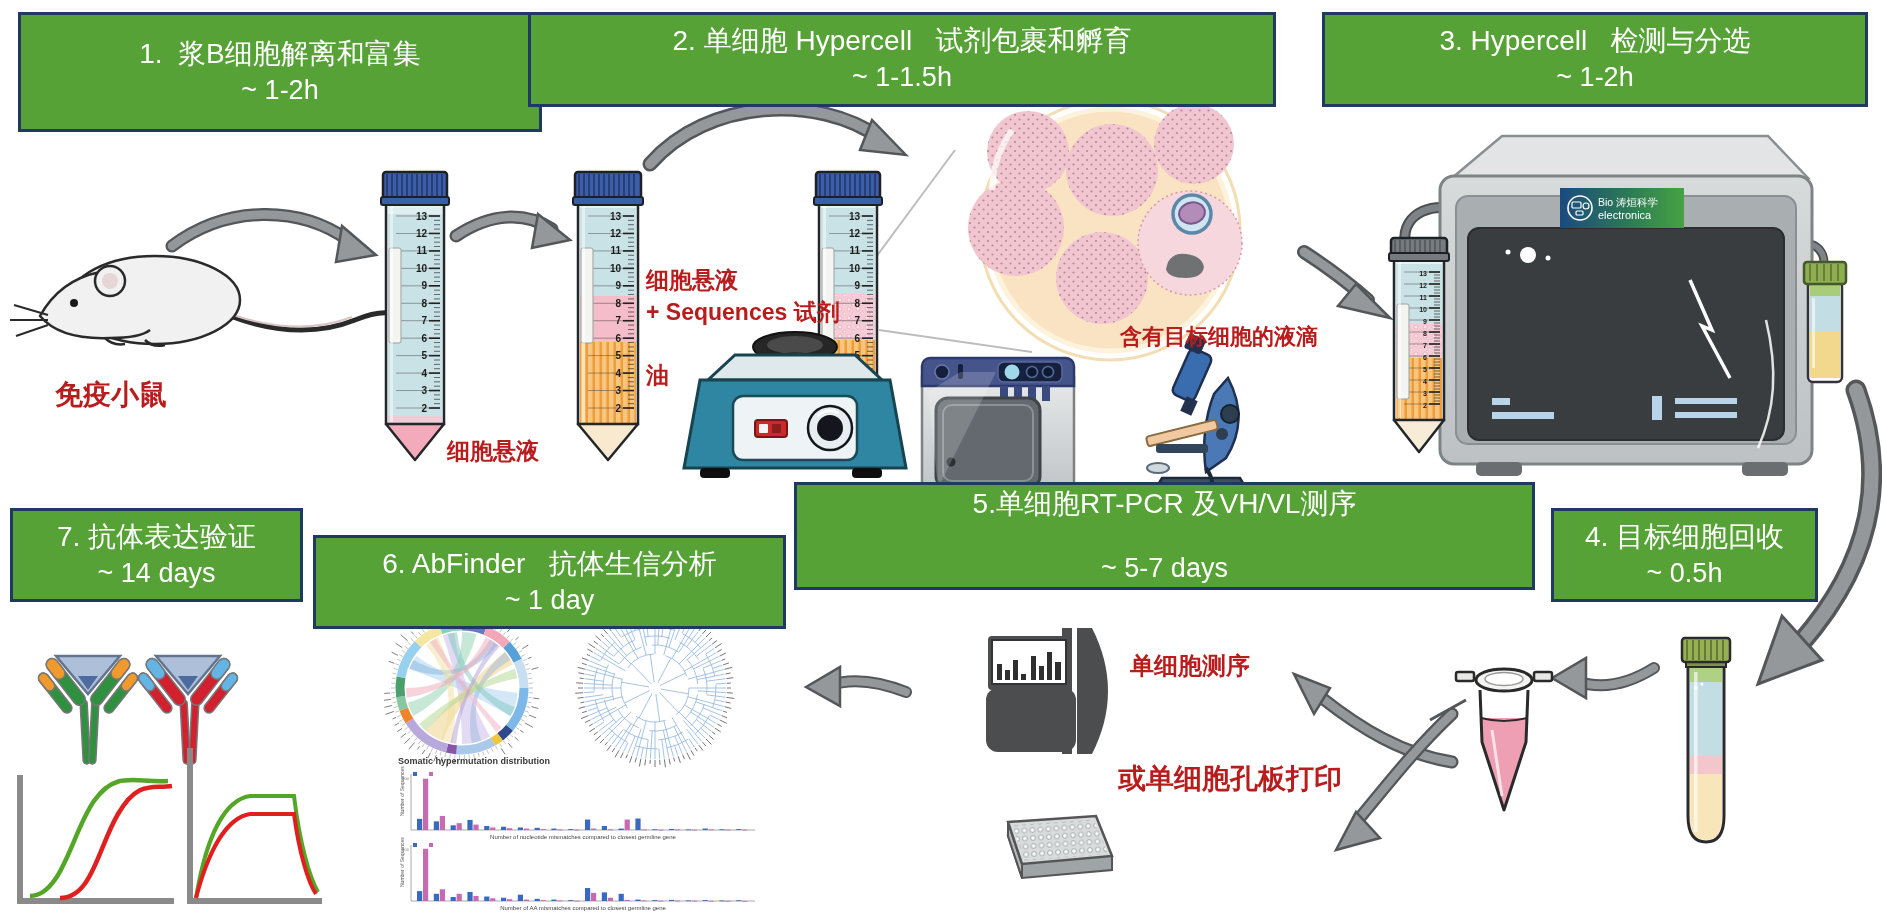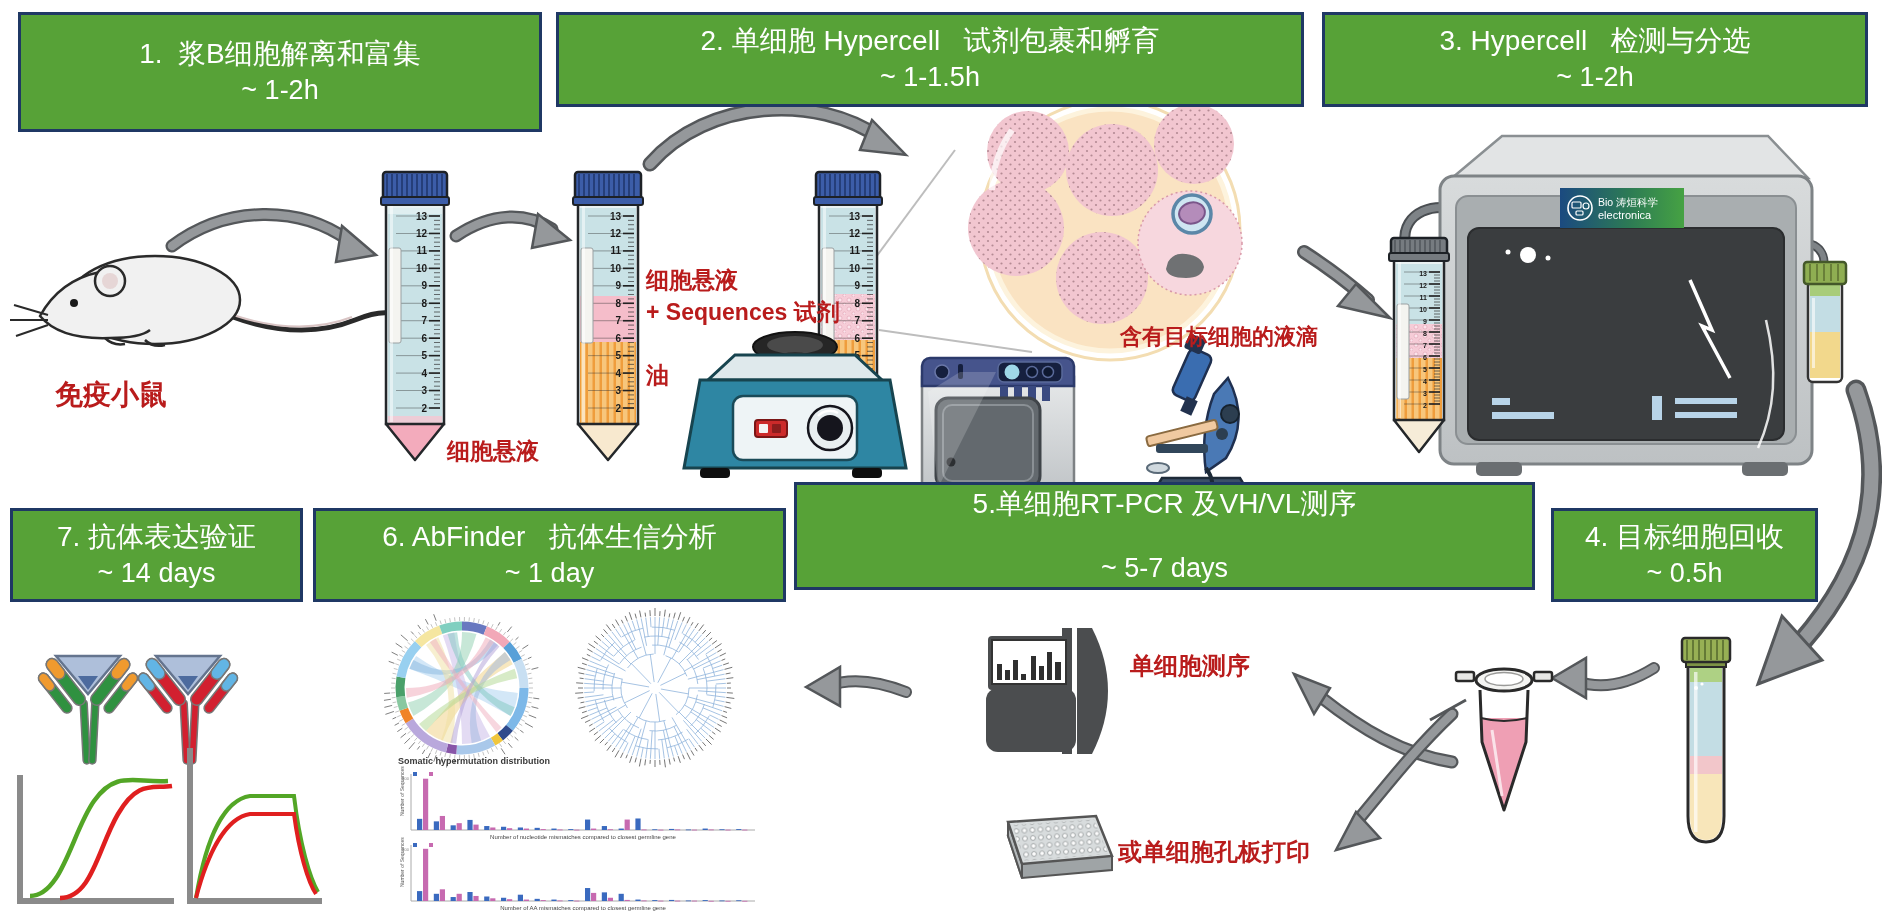--- a/index.html
+++ b/index.html
@@ -1188,47 +1188,47 @@
         <rect x="328.40000000000003" y="57.82" width="5.2" height="0.8" fill="#c76ab0"></rect>
         <rect x="339.2" y="57.28" width="5.2" height="0.8" fill="#3a6abf"></rect>
         <rect x="345.2" y="57.82" width="5.2" height="0.8" fill="#c76ab0"></rect>
       </g>
 </svg>
 
 <div class="step-box" style="left:18px;top:12px;width:524px;height:120px;">
   <div class="step-title">1.  浆B细胞解离和富集</div>
   <div class="step-time">~ 1-2h</div>
 </div>
-<div class="step-box" style="left:556px;top:12px;width:748px;height:95px;">
+<div class="step-box" style="left:528px;top:12px;width:748px;height:95px;">
   <div class="step-title">2. 单细胞 Hypercell&nbsp;&nbsp; 试剂包裹和孵育</div>
   <div class="step-time">~ 1-1.5h</div>
 </div>
 <div class="step-box" style="left:1322px;top:12px;width:546px;height:95px;">
   <div class="step-title">3. Hypercell&nbsp;&nbsp; 检测与分选</div>
   <div class="step-time">~ 1-2h</div>
 </div>
 <div class="step-box" style="left:10px;top:508px;width:293px;height:94px;">
   <div class="step-title">7. 抗体表达验证</div>
   <div class="step-time">~ 14 days</div>
 </div>
-<div class="step-box" style="left:313px;top:508px;width:473px;height:94px;">
+<div class="step-box" style="left:313px;top:535px;width:473px;height:94px;">
   <div class="step-title">6. AbFinder&nbsp;&nbsp; 抗体生信分析</div>
   <div class="step-time">~ 1 day</div>
 </div>
 <div class="step-box" style="left:794px;top:482px;width:741px;height:108px;gap:28px;">
   <div class="step-title">5.单细胞RT-PCR 及VH/VL测序</div>
   <div class="step-time">~ 5-7 days</div>
 </div>
 <div class="step-box" style="left:1551px;top:508px;width:267px;height:94px;">
   <div class="step-title">4. 目标细胞回收</div>
   <div class="step-time">~ 0.5h</div>
 </div>
 
 <div class="lbl" style="left:55px;top:376px;font-size:28px;">免疫小鼠</div>
 <div class="lbl" style="left:447px;top:436px;font-size:23px;">细胞悬液</div>
 <div class="lbl" style="left:646px;top:264px;font-size:23px;line-height:1.4;"><span>细胞悬液</span><br><span>+ Sequences 试剂</span></div>
 <div class="lbl" style="left:646px;top:360px;font-size:23px;">油</div>
 <div class="lbl" style="left:1120px;top:322px;font-size:22px;">含有目标细胞的液滴</div>
 <div class="lbl" style="left:1130px;top:650px;font-size:24px;">单细胞测序</div>
-<div class="lbl" style="left:1118px;top:836px;font-size:24px;">或单细胞孔板打印</div>
+<div class="lbl" style="left:1118px;top:760px;font-size:28px;">或单细胞孔板打印</div>
 <div class="somatic-title">Somatic hypermutation distribution</div>
 
 </div>
 
 </body></html>

